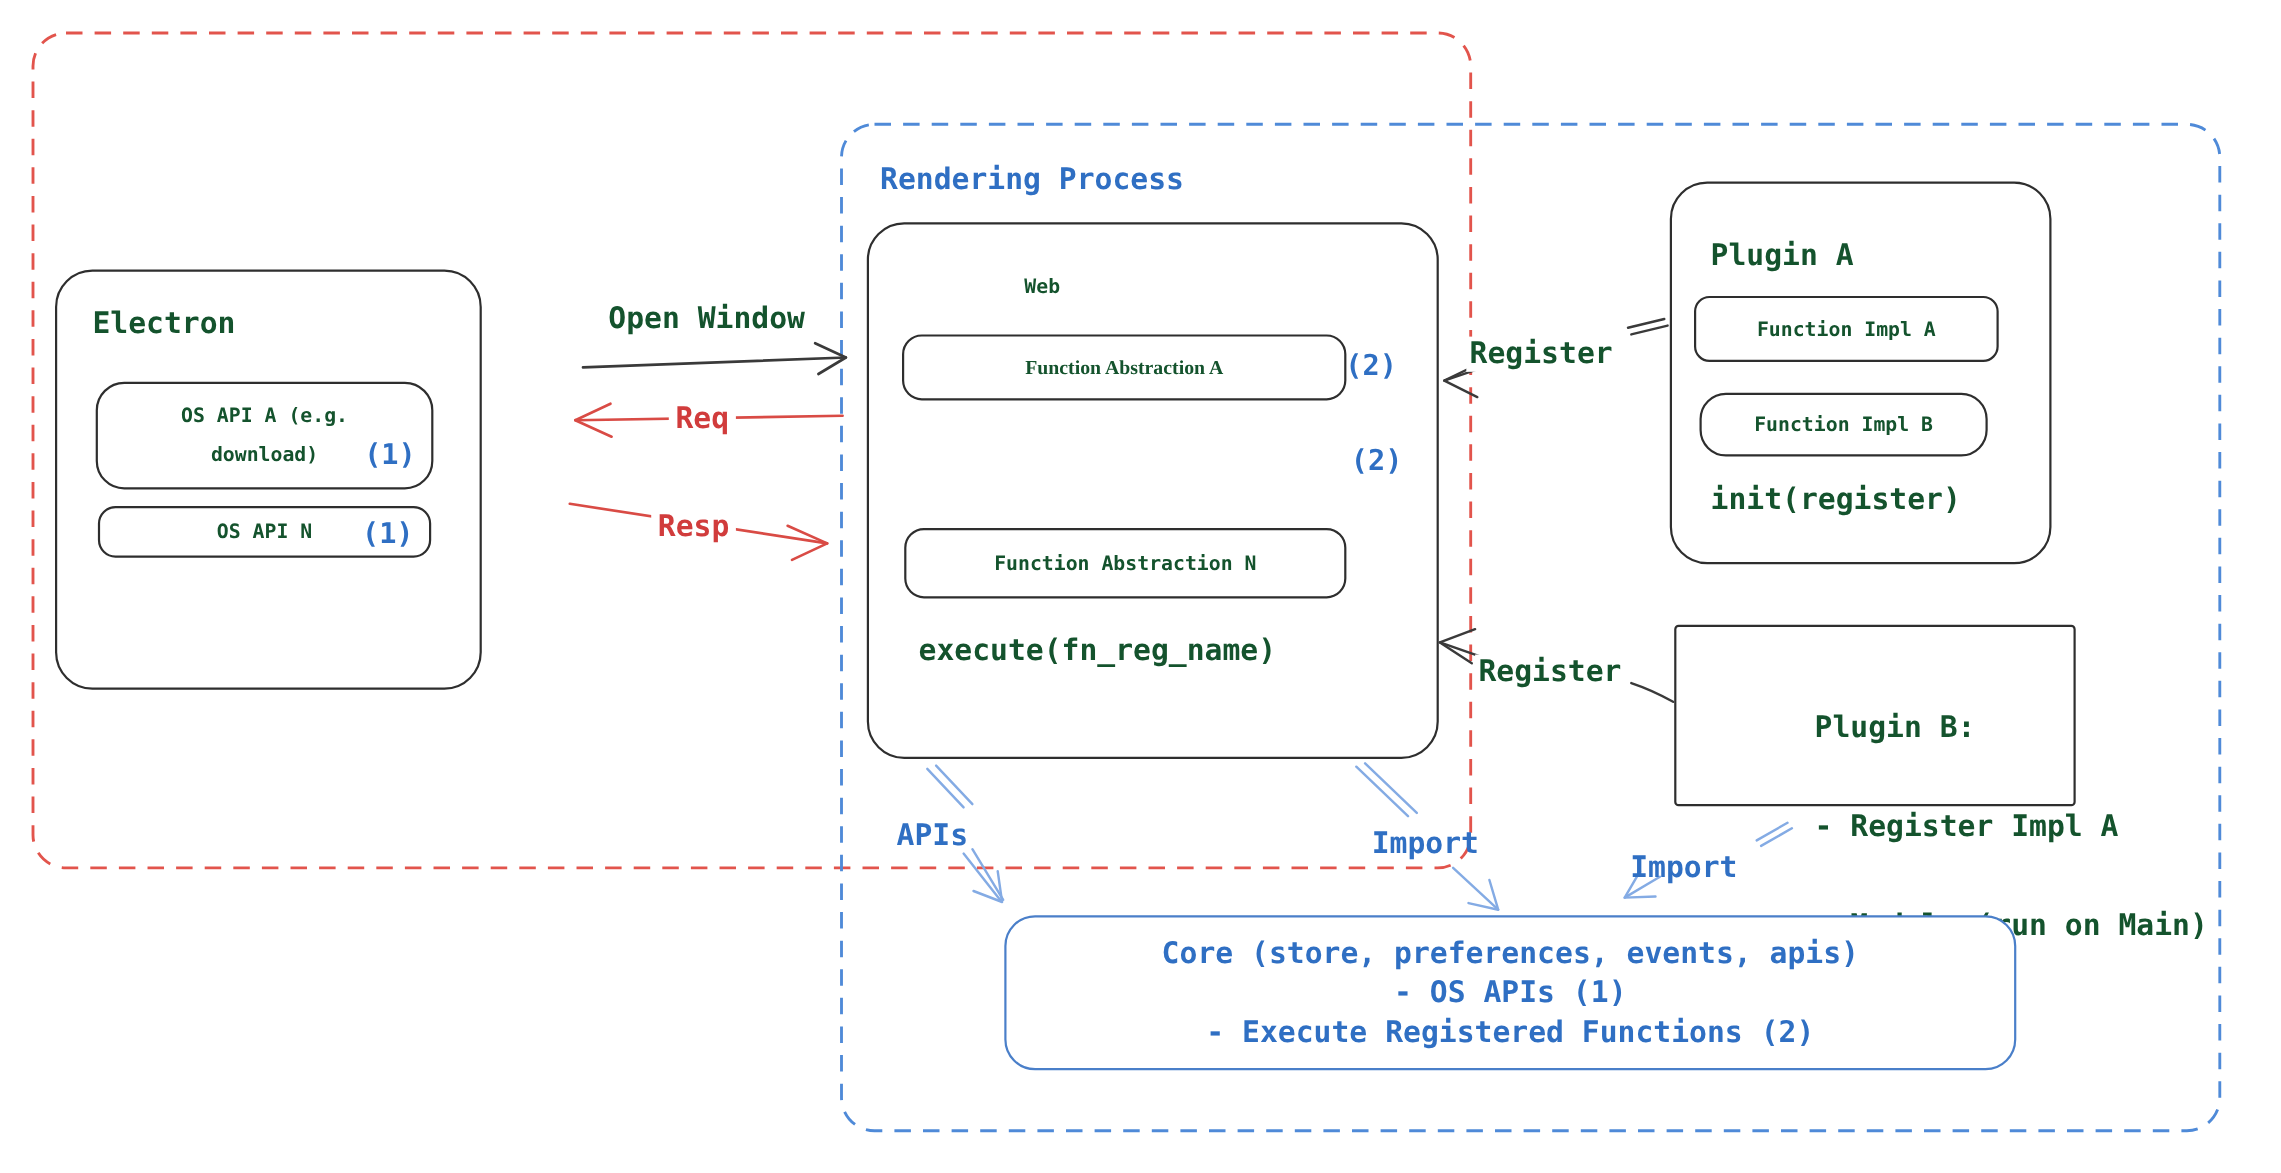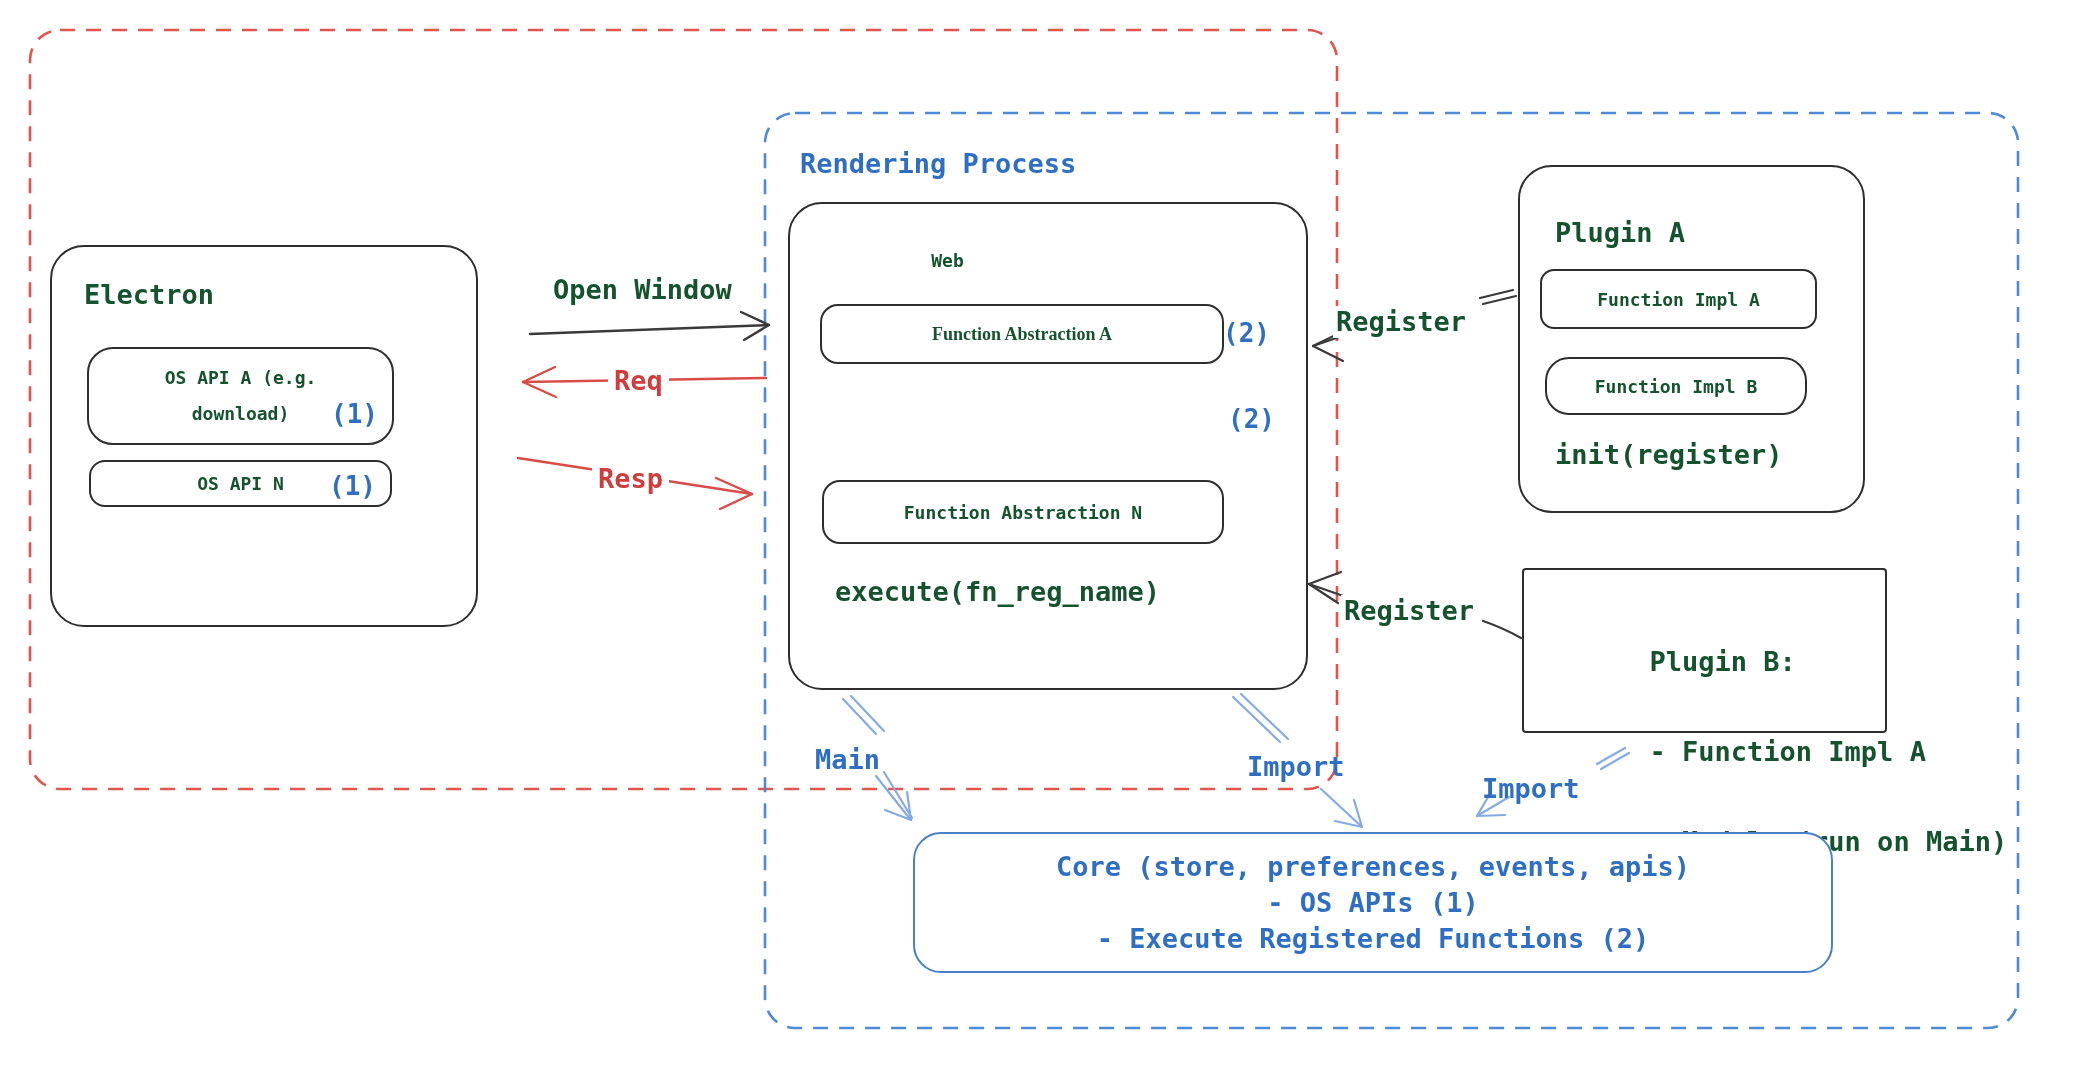--- a/index.html
+++ b/index.html
@@ -51,21 +51,21 @@
 </head>
 <body>
 
 <div id="canvas">
 
   <svg class="layer">
     <rect x="30" y="30" width="1307" height="759" rx="30" ry="30" fill="none" stroke="#e2544c" stroke-width="2.6" stroke-dasharray="15 11"></rect>
     <rect x="765" y="113" width="1253" height="915" rx="30" ry="30" fill="none" stroke="#4f8ad8" stroke-width="2.6" stroke-dasharray="15 11"></rect>
   </svg>
 
-  <div class="box" style="left:50px; top:245px; width:428px; height:382px; border-radius:34px;">
+  <div class="box" style="left:50px; top:245px; width:388px; height:382px; border-radius:34px;">
     <div class="label t-lg ink" style="left:32px; top:32px;">Electron</div>
     <div class="box centered-box" style="left:35px; top:100px; width:307px; height:98px; border-radius:26px;">
       <div style="line-height:35px;">
         <span class="t-md ink">OS API A (e.g.</span><br>
         <span class="t-md ink">download)</span>
       </div>
       <span class="badge" style="right:14px; top:50px;">(1)</span>
     </div>
     <div class="box centered-box" style="left:37px; top:213px; width:303px; height:47px; border-radius:16px;">
       <span class="t-md ink">OS API N</span>
@@ -93,21 +93,21 @@
     </div>
     <div class="box centered-box" style="left:25px; top:190px; width:262px; height:58px; border-radius:24px;">
       <span class="t-md ink">Function Impl B</span>
     </div>
     <div class="label t-lg ink" style="left:35px; top:272px;">init(register)</div>
   </div>
 
   <div class="box" style="left:1522px; top:568px; width:365px; height:165px; border-radius:4px;">
     <div class="label t-lg ink" style="left:28px; top:24px; line-height:45px;">
       <span>Plugin B:</span><br>
-      <span>- Function Impl A</span><br>
+      <span>- Register Impl A</span><br>
       <span>- Module (run on Main)</span>
     </div>
   </div>
 
   <div class="box centered-box" style="left:913px; top:832px; width:920px; height:141px; border-radius:28px; border-color:#4a7fc9; flex-direction:column;">
     <div class="t-lg blue" style="line-height:36px; text-align:center;">
       <span>Core (store, preferences, events, apis)</span><br>
       <span>- OS APIs (1)</span><br>
       <span>- Execute Registered Functions (2)</span>
     </div>
@@ -167,19 +167,19 @@
   <div class="label t-lg ink" style="left:553px; top:274px;">Open Window</div>
 
   <div class="label t-lg red bg-white" style="left:608px; top:365px;">Req</div>
 
   <div class="label t-lg red bg-white" style="left:592px; top:463px;">Resp</div>
 
   <div class="label t-lg ink bg-white" style="left:1333px; top:306px; padding:0 3px;">Register</div>
 
   <div class="label t-lg ink bg-white" style="left:1341px; top:595px; padding:0 3px;">Register</div>
 
-  <div class="label t-lg blue" style="left:815px; top:744px;">Main</div>
+  <div class="label t-lg blue" style="left:815px; top:744px;">APIs</div>
 
   <div class="label t-lg blue" style="left:1247px; top:751px;">Import</div>
 
   <div class="label t-lg blue" style="left:1482px; top:773px;">Import</div>
 
 </div>
 
 </body></html>

